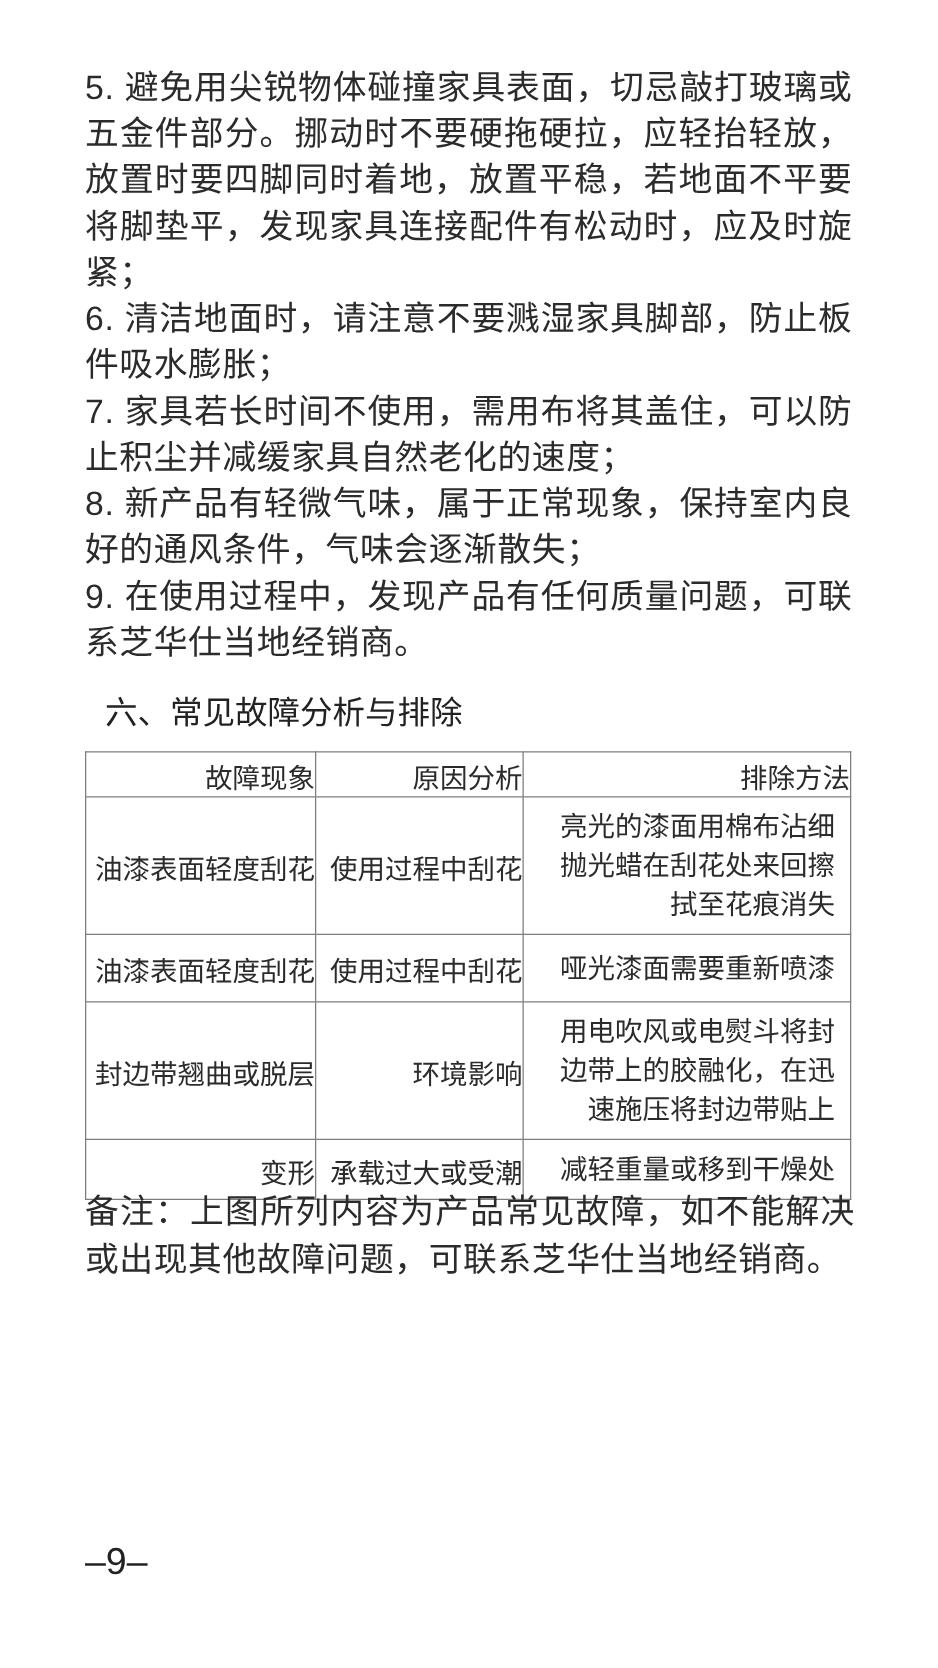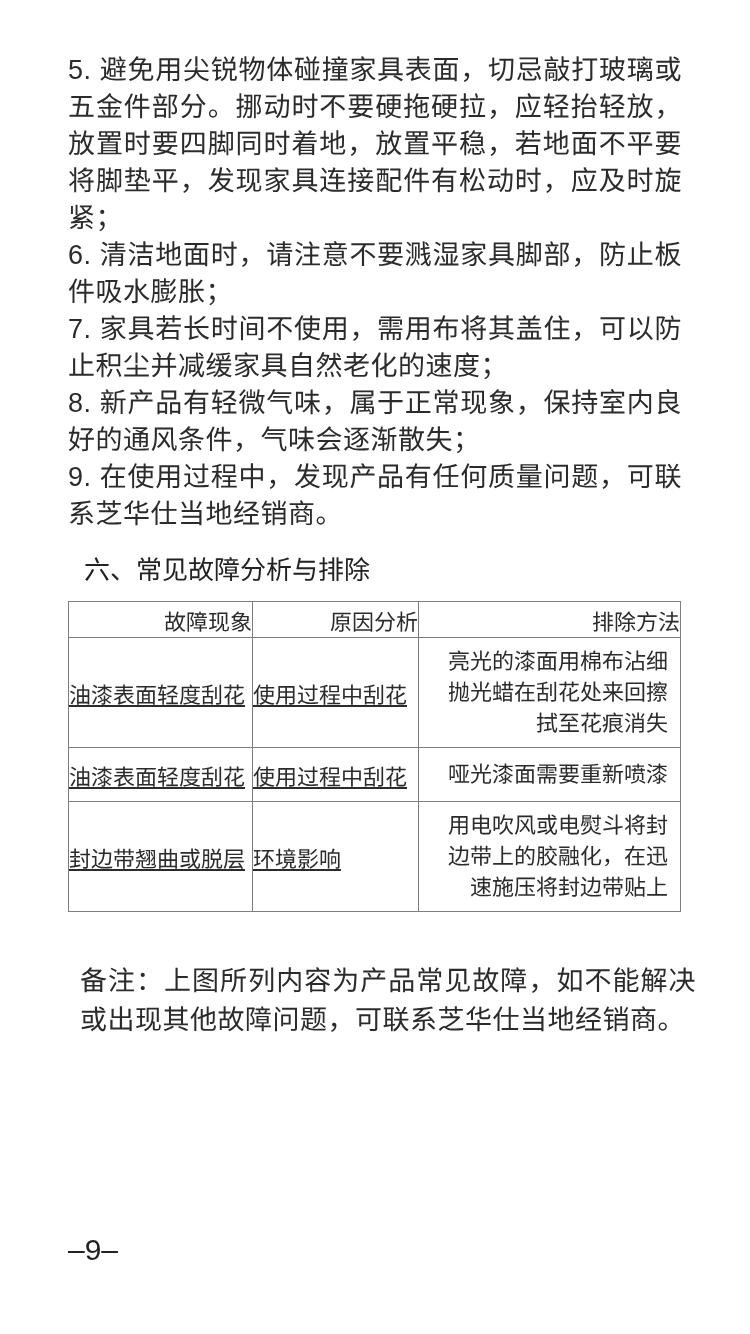--- a/index.html
+++ b/index.html
@@ -67,33 +67,33 @@
   }
   .trouble-table col.c1 { width: 184px; }
   .trouble-table col.c2 { width: 166px; }
   .trouble-table col.c3 { width: 262px; }
   .trouble-table thead tr { height: 36px; }
   .trouble-table tr.r1 { height: 96px; }
   .trouble-table tr.r2 { height: 54px; }
   .trouble-table tr.r3 { height: 106px; }
   .trouble-table tr.r4 { height: 44px; }
   .trouble-table th { text-align: right; }
-  .trouble-table td.center { text-align: left; text-decoration: underline; }
+  .trouble-table td.center { text-align: right; }
   .trouble-table td.method {
     text-align: right;
     padding: 8px 12px 8px 16px;
     line-height: 31px;
   }
   
   .note {
     position: absolute;
     left: 68px;
     top: 950px;
     width: 616px;
-    margin: 12px;
+    margin: 0;
     font-size: 27px;
     line-height: 39px;
     text-align: justify;
     text-justify: inter-ideograph;
     letter-spacing: 0.5px;
   }
   
   .page-number {
     position: absolute;
     left: 68px;
@@ -140,20 +140,25 @@
       <tr class="r2">
         <td class="center">油漆表面轻度刮花</td>
         <td class="center">使用过程中刮花</td>
         <td class="method">哑光漆面需要重新喷漆</td>
       </tr>
       <tr class="r3">
         <td class="center">封边带翘曲或脱层</td>
         <td class="center">环境影响</td>
         <td class="method">用电吹风或电熨斗将封边带上的胶融化，在迅速施压将封边带贴上</td>
       </tr>
+      <tr class="r4">
+        <td class="center">变形</td>
+        <td class="center">承载过大或受潮</td>
+        <td class="method">减轻重量或移到干燥处</td>
+      </tr>
     </tbody>
   </table>
 
   <p class="note">备注：上图所列内容为产品常见故障，如不能解决或出现其他故障问题，可联系芝华仕当地经销商。</p>
 
   <div class="page-number">–9–</div>
 
 </div>
 
 </body></html>

